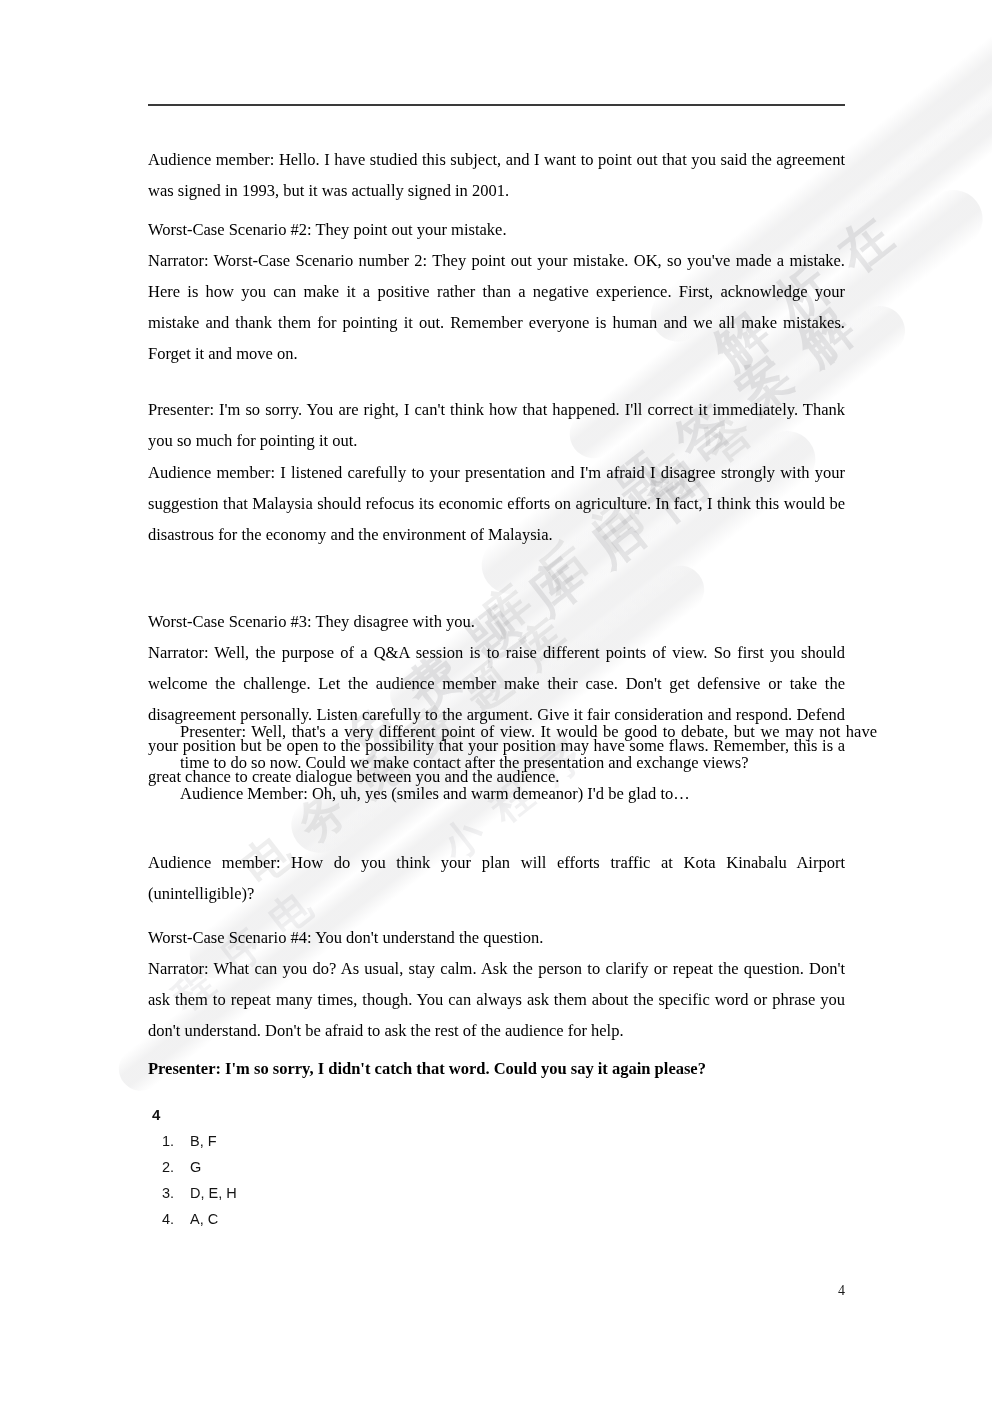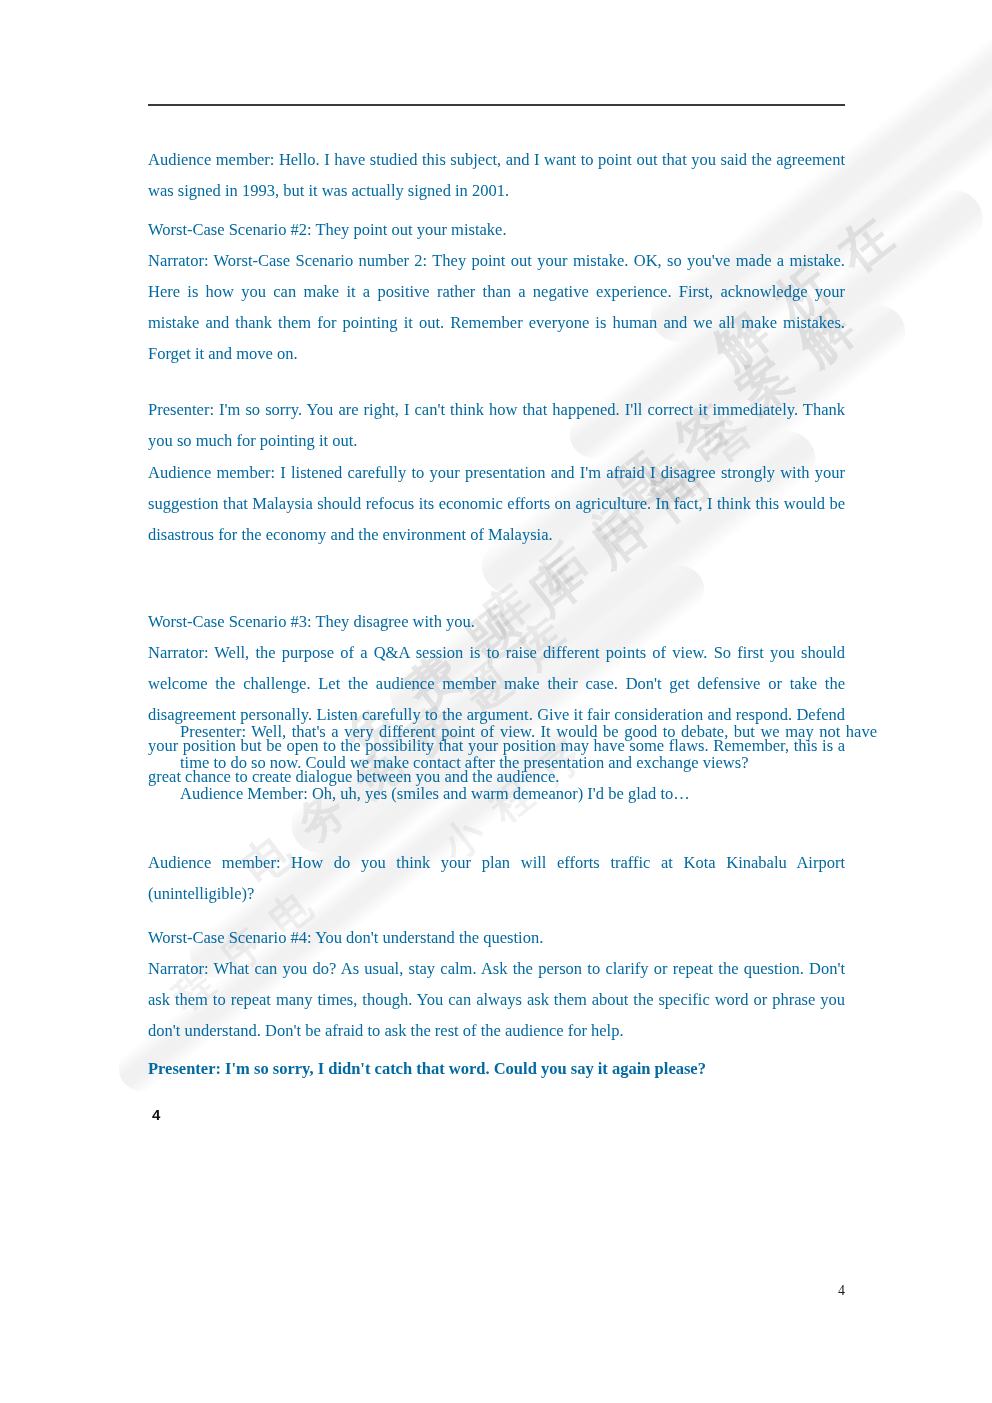--- a/index.html
+++ b/index.html
@@ -67,21 +67,21 @@
     z-index: 3;
   }
 
   .body-block {
     position: absolute;
     left: 0;
     width: 697px;
     font-family: "Liberation Serif", "DejaVu Serif", serif;
     font-size: 16.5px;
     line-height: 31px;
-    color: #0369a1;
+    color: #000000;
     text-align: justify;
     text-justify: inter-word;
   }
   .body-block.nojust { text-align: left; }
 
   .answers {
     position: absolute;
     left: 4px;
     width: 400px;
     font-family: "Liberation Sans", "DejaVu Sans", sans-serif;
@@ -160,18 +160,24 @@
 
     <div class="body-block" style="top:847px;">Audience member: How do you think your plan will efforts traffic at Kota Kinabalu Airport (unintelligible)?</div>
 
     <div class="body-block" style="top:922px; white-space:pre-line;">Worst-Case Scenario #4: You don't understand the question.
 Narrator: What can you do? As usual, stay calm. Ask the person to clarify or repeat the question. Don't ask them to repeat many times, though. You can always ask them about the specific word or phrase you don't understand. Don't be afraid to ask the rest of the audience for help.</div>
 
     <div class="body-block nojust" style="top:1053px;font-weight:bold;">Presenter: I'm so sorry, I didn't catch that word. Could you say it again please?</div>
 
     <div class="answers" style="top:1102px;">
       <div class="answers-title">4</div>
+      <ol>
+        <li>B, F</li>
+        <li>G</li>
+        <li>D, E, H</li>
+        <li>A, C</li>
+      </ol>
     </div>
 
     <div class="page-number">4</div>
 
   </div>
 </div>
 
 </body></html>

